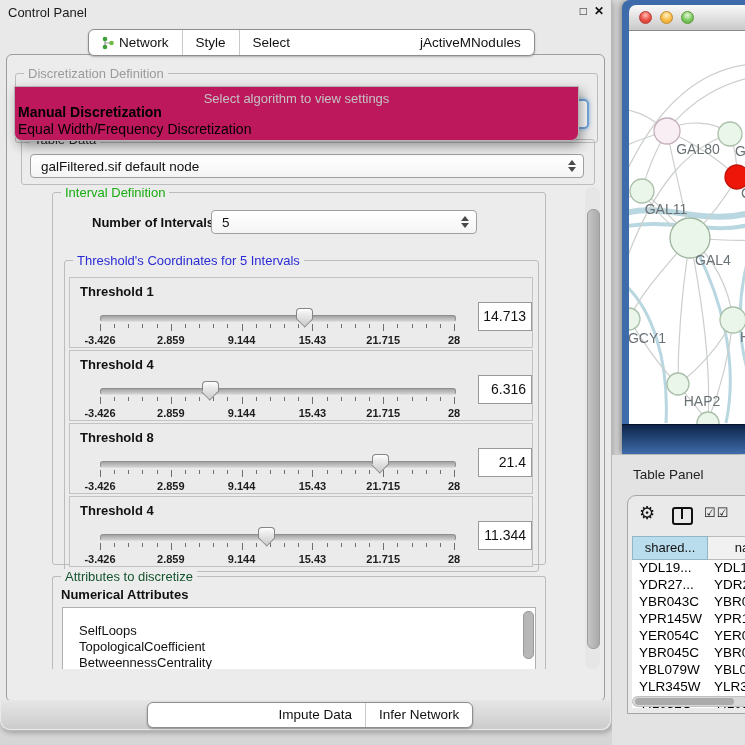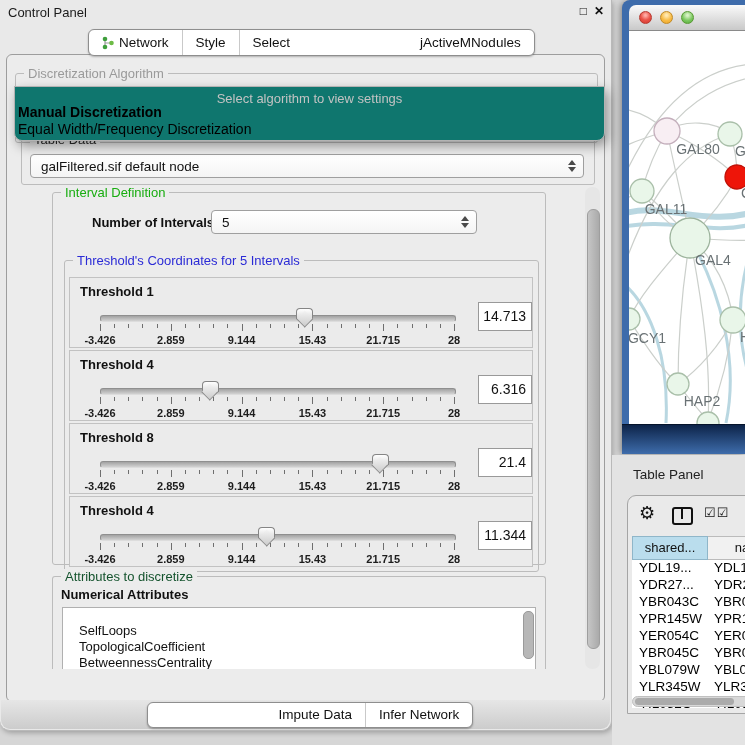--- a/index.html
+++ b/index.html
@@ -21,23 +21,23 @@
   .tab.active{background:linear-gradient(#8a8a8a,#737373);color:#e4e4e4;border-left-color:#6d6d6d;margin-top:40px;}
   .tab.active + .tab{border-left:none;}
   .cp-body{position:absolute;left:6px;top:54px;width:597px;height:646px;background:#ececec;
            border:1px solid #9d9d9d;border-radius:6px;}
   .group{position:absolute;border:1px solid #bcbcbc;border-radius:3px;}
   .gtitle{position:absolute;left:8px;top:-8px;background:#ececec;padding:0 4px;font-size:13px;white-space:nowrap;}
   .algo-group{left:8px;top:18px;width:581px;height:68px;}
   .algo-title{color:#9a9a9a;}
   .algo-combo{position:absolute;left:8px;top:25px;width:561px;height:26px;background:#fff;
               border:2px solid #74a7da;border-radius:5px;box-shadow:0 0 4px #86b6e4;}
-  .algo-popup{position:absolute;left:7px;top:31px;width:563px;height:53px;background:#0f766e;
+  .algo-popup{position:absolute;left:7px;top:31px;width:563px;height:53px;background:#be185d;
               border:1px solid #b3b3b3;border-radius:0 0 8px 8px;z-index:7;
-              box-shadow:3px 5px 12px rgba(0,0,0,.38);padding-left:26px;}
+              box-shadow:3px 5px 12px rgba(0,0,0,.38);}
   .popup-ph{position:absolute;top:4px;left:0;right:0;text-align:center;font-size:13px;color:#c3c3c3;}
   .popup-opt1{position:absolute;top:17px;left:3px;font-size:14px;font-weight:bold;color:#000;}
   .popup-opt2{position:absolute;top:34px;left:3px;font-size:14px;color:#000;}
   .tabledata-group{left:14px;top:84px;width:572px;height:44px;}
   .tabledata-title{color:#2a2a2a;}
   .combo{position:absolute;background:linear-gradient(#ffffff,#f4f4f4);border:1px solid #9f9f9f;
          border-radius:4px;font-size:13.5px;color:#111;box-sizing:border-box;}
   .combo .cval{position:absolute;left:10px;top:50%;transform:translateY(-50%);}
   .arrows{position:absolute;right:7px;top:50%;transform:translateY(-50%);display:flex;flex-direction:column;gap:2px;}
   .arr-up{width:0;height:0;border-left:4px solid transparent;border-right:4px solid transparent;border-bottom:5px solid #4a4a4a;}
@@ -159,21 +159,21 @@
           <span>Cyni Toolbox</span>
         </div>
         <div class="tab">
           <span>jActiveMNodules</span>
         </div>
       </div>
 
     <div class="cp-body">
 
       <div class="group algo-group">
-        <span class="gtitle algo-title">Discretization Algorithm</span>
+        <span class="gtitle algo-title">Discretization Definition</span>
         <div class="algo-combo"></div>
       </div>
 
       <div class="algo-popup">
         <div class="popup-ph">Select algorithm to view settings</div>
         <div class="popup-opt1">Manual Discretization</div>
         <div class="popup-opt2">Equal Width/Frequency Discretization</div>
       </div>
 
       <div class="group tabledata-group">

